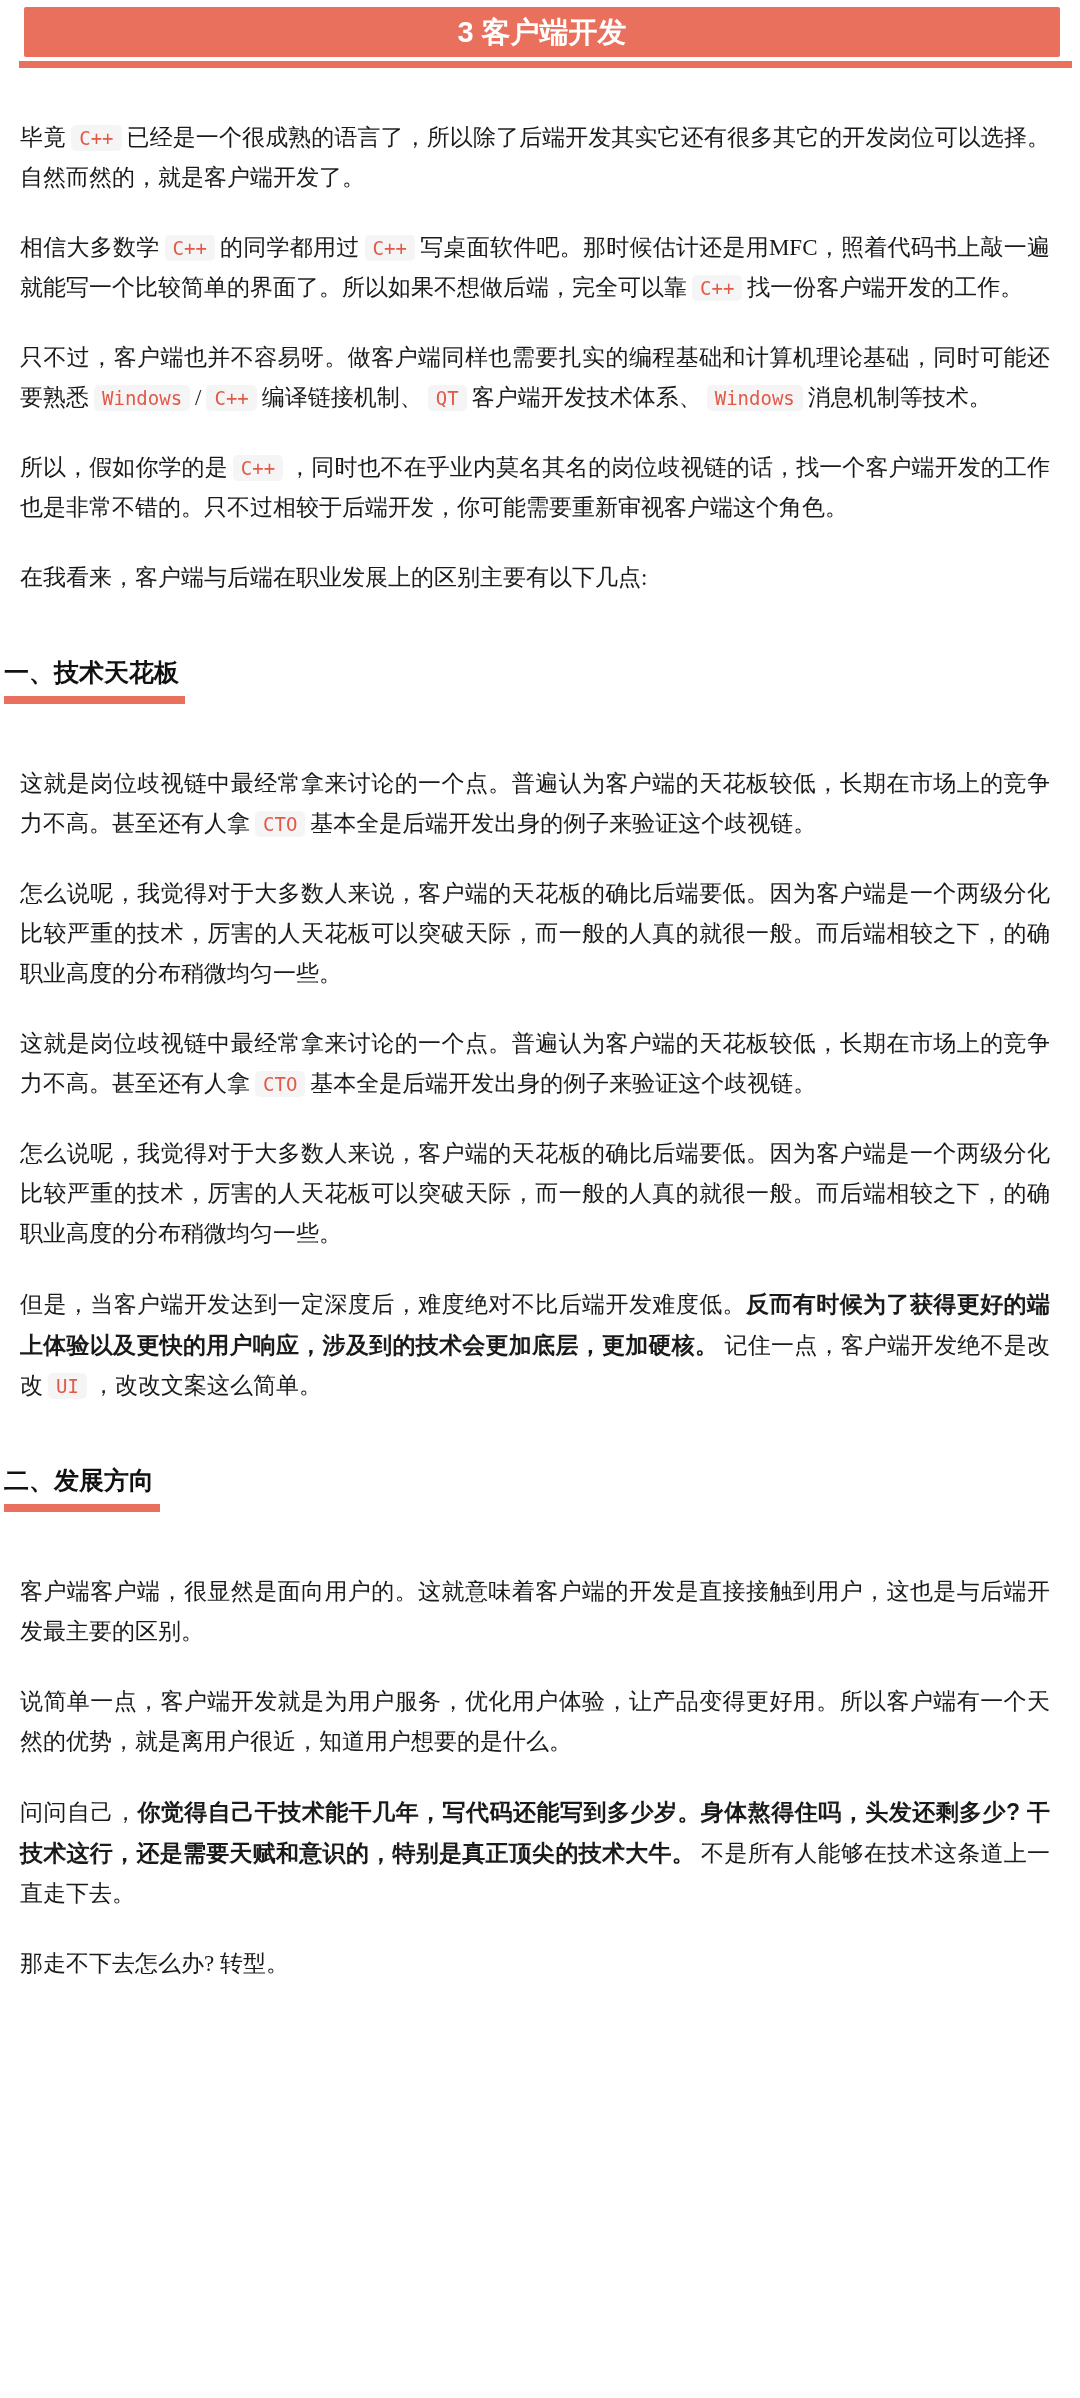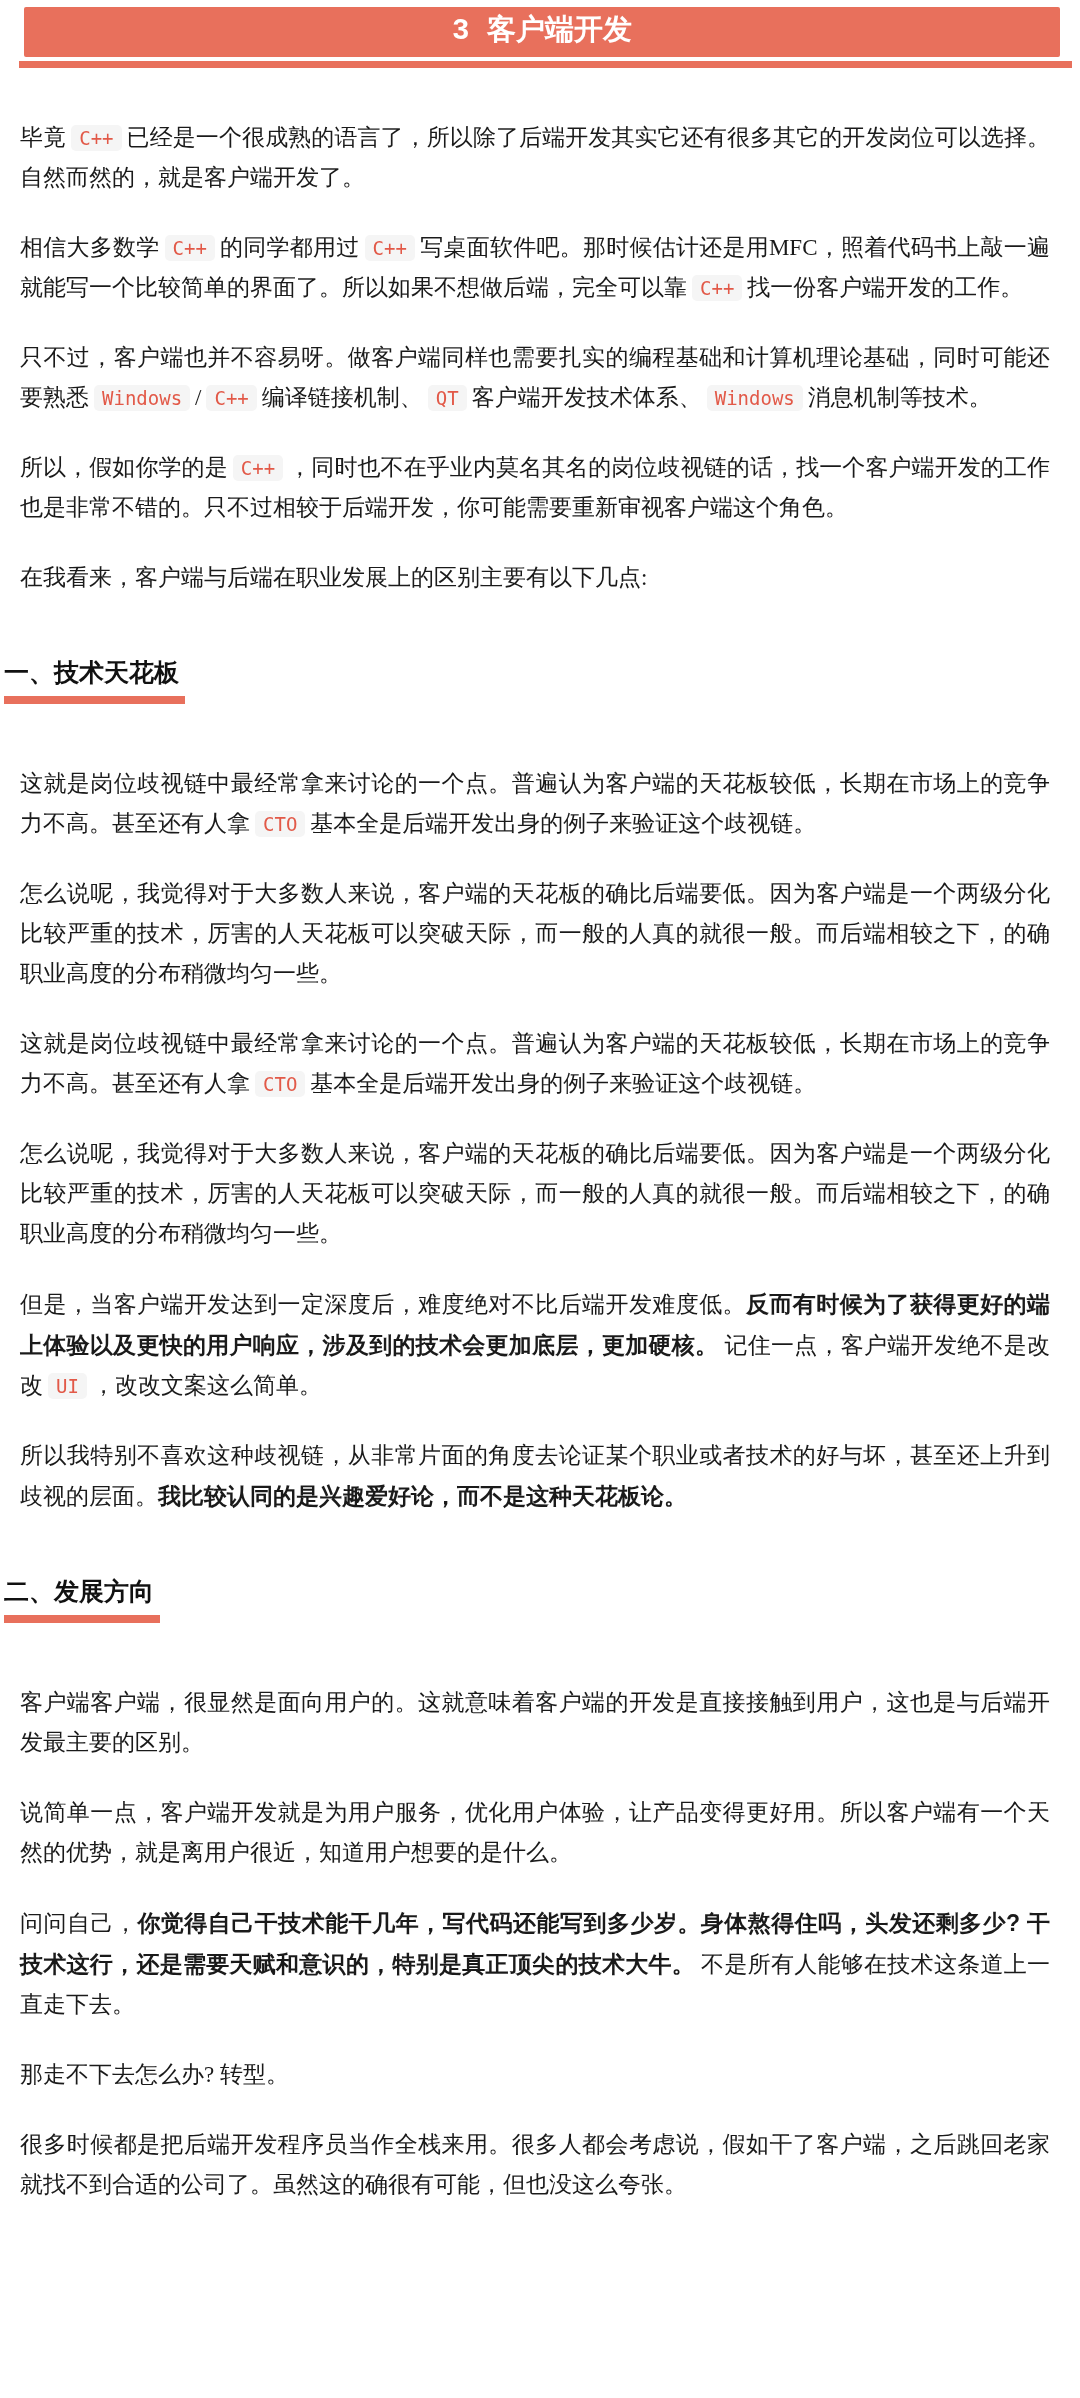--- a/index.html
+++ b/index.html
@@ -16,21 +16,21 @@
   }
   .doc{ width:1080px; }
 
   
   .banner{
     margin:7px 20px 0 24px;
     height:50px; line-height:50px;
     background:var(--accent);
     color:#ffffff;
     text-align:center;
-    font-family:Liberation Mono, monospace;
+    font-family:Liberation Sans, sans-serif;
     font-weight:bold;
     font-size:29px;
     border-radius:2px;
   }
   .banner-strip{
     height:7px;
     margin:4px 8px 0 19px;
     background:var(--accent);
   }
 
@@ -99,24 +99,22 @@
     <p class="para"><span class="run-normal">所以，假如你学的是</span><span class="run-code">C++</span><span class="run-normal">，同时也不在乎业内莫名其名的岗位歧视链的话，找一个客户端开发的工作也是非常不错的。只不过相较于后端开发，你可能需要重新审视客户端这个角色。</span></p>
     <p class="para"><span class="run-normal">在我看来，客户端与后端在职业发展上的区别主要有以下几点:</span></p>
 
     <h2 class="section-heading">一、技术天花板</h2>
 
     <p class="para"><span class="run-normal">这就是岗位歧视链中最经常拿来讨论的一个点。普遍认为客户端的天花板较低，长期在市场上的竞争力不高。甚至还有人拿</span><span class="run-code">CTO</span><span class="run-normal">基本全是后端开发出身的例子来验证这个歧视链。</span></p>
     <p class="para"><span class="run-normal">怎么说呢，我觉得对于大多数人来说，客户端的天花板的确比后端要低。因为客户端是一个两级分化比较严重的技术，厉害的人天花板可以突破天际，而一般的人真的就很一般。而后端相较之下，的确职业高度的分布稍微均匀一些。</span></p>
     <p class="para"><span class="run-normal">这就是岗位歧视链中最经常拿来讨论的一个点。普遍认为客户端的天花板较低，长期在市场上的竞争力不高。甚至还有人拿</span><span class="run-code">CTO</span><span class="run-normal">基本全是后端开发出身的例子来验证这个歧视链。</span></p>
     <p class="para"><span class="run-normal">怎么说呢，我觉得对于大多数人来说，客户端的天花板的确比后端要低。因为客户端是一个两级分化比较严重的技术，厉害的人天花板可以突破天际，而一般的人真的就很一般。而后端相较之下，的确职业高度的分布稍微均匀一些。</span></p>
     <p class="para"><span class="run-normal">但是，当客户端开发达到一定深度后，难度绝对不比后端开发难度低。</span><span class="run-bold">反而有时候为了获得更好的端上体验以及更快的用户响应，涉及到的技术会更加底层，更加硬核。</span><span class="run-normal"> 记住一点，客户端开发绝不是改改</span><span class="run-code">UI</span><span class="run-normal">，改改文案这么简单。</span></p>
-    <p class="para"><span class="run-normal">所以我特别不喜欢这种歧视链，从非常片面的角度去论证某个职业或者技术的好与坏，甚至还上升到歧视的层面。</span><span class="run-bold">我比较认同的是兴趣爱好论，而不是这种天花板论。</span></p>
 
     <h2 class="section-heading">二、发展方向</h2>
 
     <p class="para"><span class="run-normal">客户端客户端，很显然是面向用户的。这就意味着客户端的开发是直接接触到用户，这也是与后端开发最主要的区别。</span></p>
     <p class="para"><span class="run-normal">说简单一点，客户端开发就是为用户服务，优化用户体验，让产品变得更好用。所以客户端有一个天然的优势，就是离用户很近，知道用户想要的是什么。</span></p>
     <p class="para"><span class="run-normal">问问自己，</span><span class="run-bold">你觉得自己干技术能干几年，写代码还能写到多少岁。身体熬得住吗，头发还剩多少? 干技术这行，还是需要天赋和意识的，特别是真正顶尖的技术大牛。</span><span class="run-normal"> 不是所有人能够在技术这条道上一直走下去。</span></p>
     <p class="para"><span class="run-normal">那走不下去怎么办? 转型。</span></p>
-    <p class="para"><span class="run-normal">很多时候都是把后端开发程序员当作全栈来用。很多人都会考虑说，假如干了客户端，之后跳回老家就找不到合适的公司了。虽然这的确很有可能，但也没这么夸张。</span></p>
 
   </main>
 </div>
 
 </body></html>

